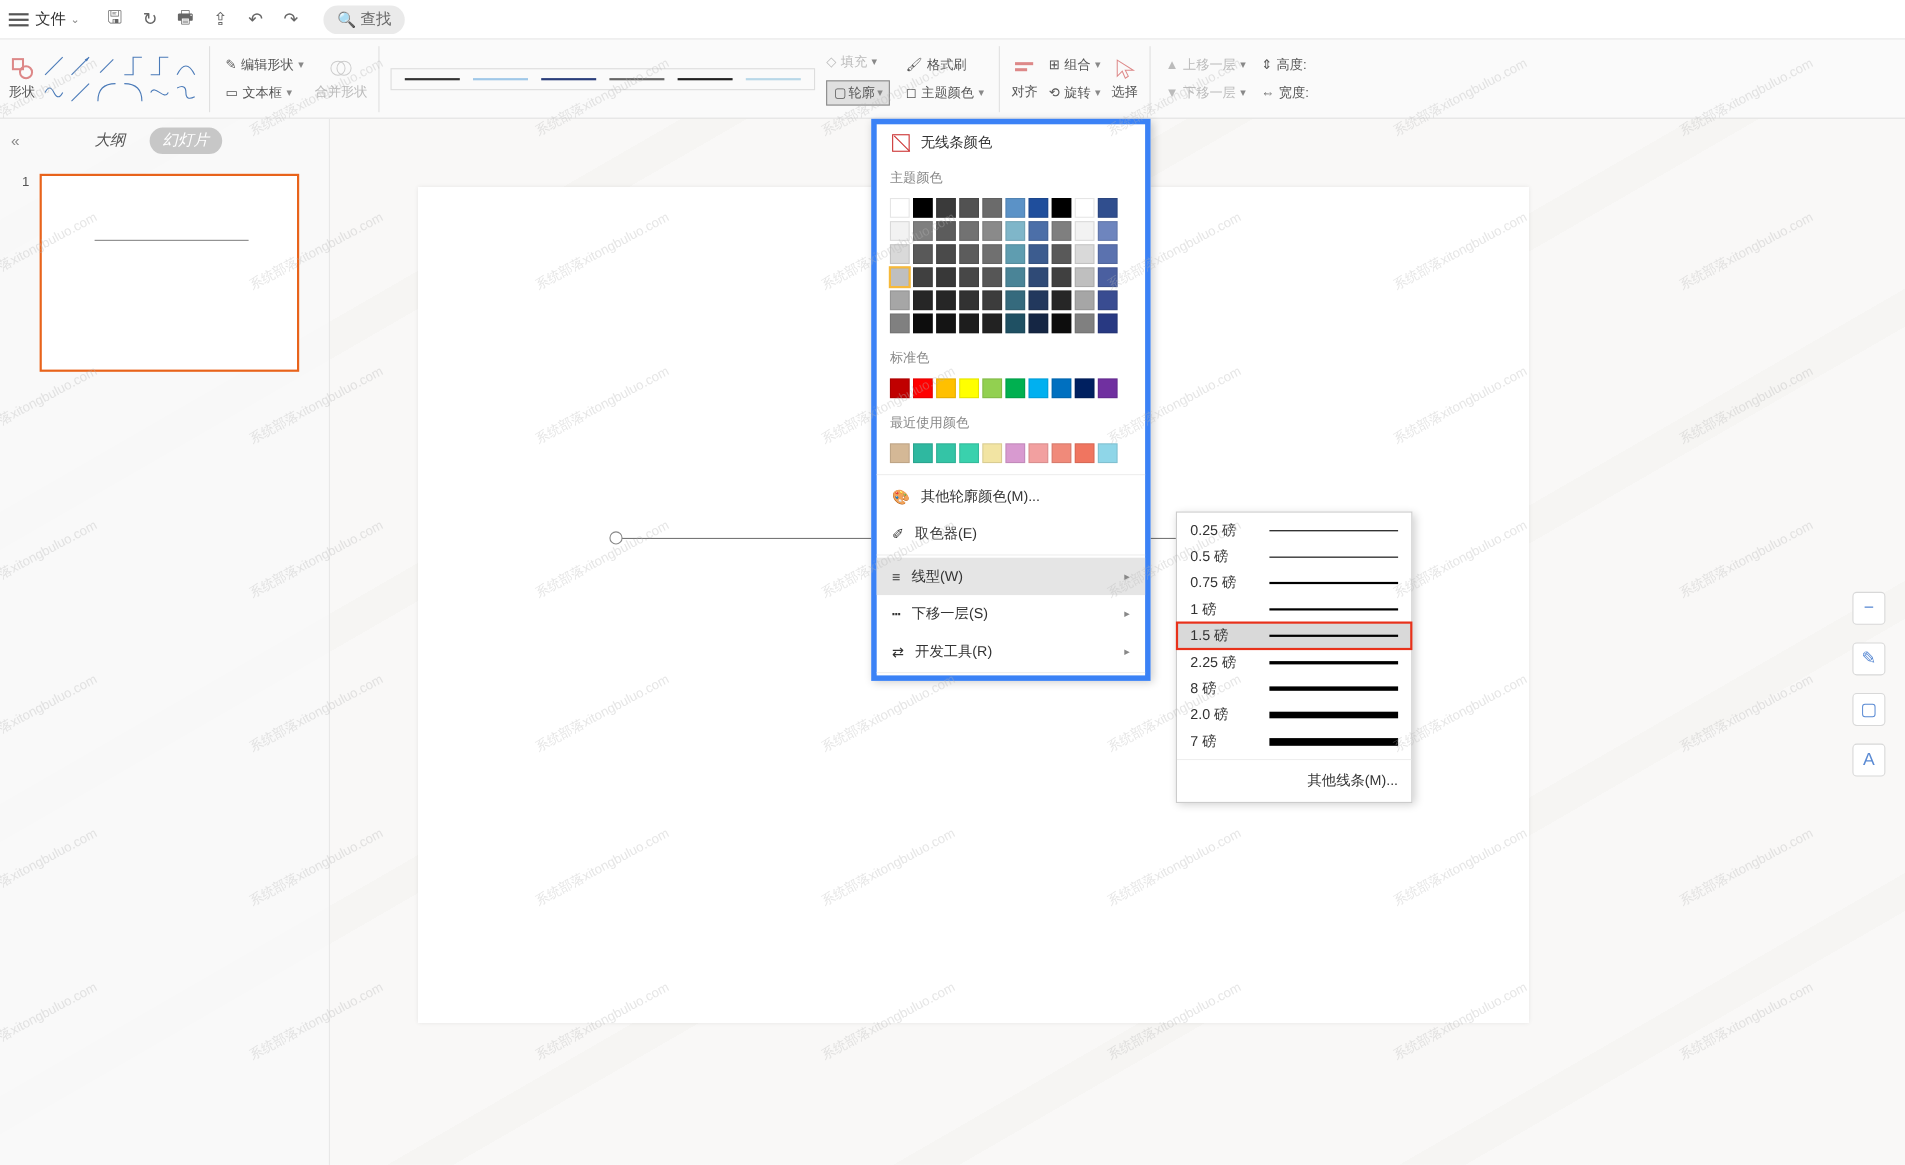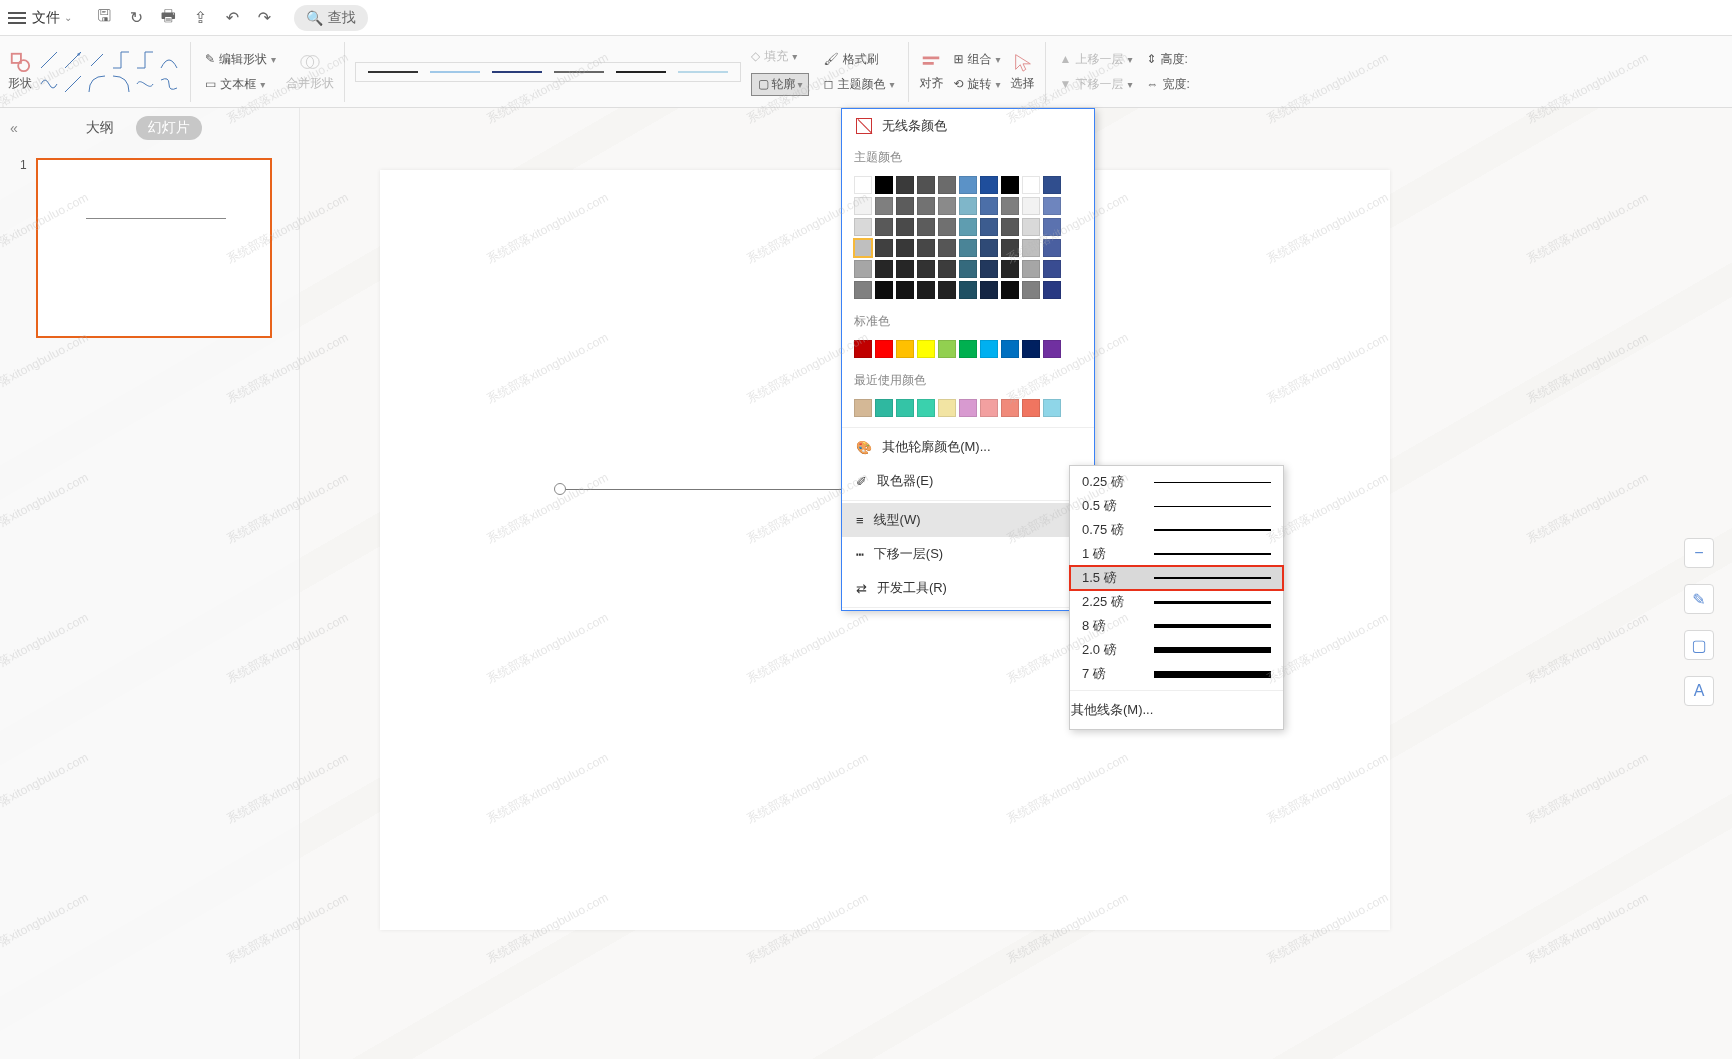--- a/index.html
+++ b/index.html
@@ -28,53 +28,53 @@
 .line-styles { display: flex; gap: 12px; border: 1px solid #ddd; padding: 8px 12px; }
 .line-style { width: 50px; height: 2px; }
 .sep { width: 1px; height: 60px; background: #e0e0e0; margin: 0 4px; }
 .outline-btn { background: #e0e0e0; border: 1px solid #888; padding: 2px 6px; display: flex; align-items: center; gap: 2px; }
 
 .main-area { display: flex; height: calc(100vh - 108px); background: repeating-linear-gradient(-30deg, #f9f8f7 0, #f9f8f7 200px, #f6f5f3 200px, #f6f5f3 230px); }
 .side-panel { width: 300px; background: rgba(250,250,250,0.7); border-right: 1px solid #e8e8e8; }
 .side-header { display: flex; align-items: center; padding: 8px 10px; gap: 16px; }
 .collapse-icon { color: #888; font-size: 14px; }
 .side-tabs { display: flex; gap: 10px; margin-left: 40px; align-items: center; }
-.side-tab { font-size: 14px; color: #555; padding: 3px 12px; }
+.side-tab { font-size: 14px; color: #555; padding: 3px 12px; font-style: italic; }
 .side-tab.active { background: #c7c7c7; color: #fff; border-radius: 14px; }
 .thumb-area { padding: 10px 20px; }
 .thumb-num { font-size: 12px; color: #555; display: inline-block; vertical-align: top; margin-right: 6px; }
 .thumb { display: inline-block; width: 236px; height: 180px; border: 2px solid #e8631b; background: #fff; position: relative; }
 .thumb-line { position: absolute; top: 58px; left: 48px; width: 140px; height: 1px; background: #888; }
 
 .canvas-wrap { flex: 1; position: relative; }
 .slide { position: absolute; left: 80px; top: 62px; width: 1010px; height: 760px; background: #fff; box-shadow: 0 0 4px rgba(0,0,0,0.08); }
 .line-shape { position: absolute; top: 319px; left: 180px; width: 622px; height: 1px; background: #777; }
 .handle { position: absolute; width: 12px; height: 12px; border: 1px solid #888; border-radius: 50%; background: #fff; top: -6px; }
 .handle.l { left: -6px; }
 .handle.r { right: -6px; }
 
-.dropdown { position: absolute; left: 841px; top: 108px; width: 254px; background: #fff; border: 1px solid #3b82f6; box-shadow: 2px 2px 8px rgba(0,0,0,0.2); font-size: 13px; }
+.dropdown { position: absolute; left: 792px; top: 108px; width: 254px; background: #fff; border: 5px solid #3b82f6; box-shadow: 2px 2px 8px rgba(0,0,0,0.2); font-size: 13px; }
 .dd-item { padding: 8px 14px; display: flex; align-items: center; gap: 10px; cursor: pointer; }
 .dd-item.hover { background: #e5e5e5; }
 .dd-section-title { padding: 6px 12px; color: #888; font-size: 12px; }
 .color-grid { display: grid; grid-template-columns: repeat(10, 18px); gap: 3px; padding: 4px 12px 8px; }
 .color-sw { width: 18px; height: 18px; border: 1px solid rgba(0,0,0,0.1); }
 .color-sw.sel { outline: 2px solid #f6b93a; outline-offset: -1px; }
 .color-row { display: flex; gap: 3px; padding: 4px 12px 8px; }
 .dd-divider { height: 1px; background: #eee; margin: 2px 0; }
 .dd-arrow { margin-left: auto; color: #888; font-size: 10px; }
 .no-line-icon { width: 16px; height: 16px; border: 1px solid #c33; position: relative; }
 .no-line-icon::after { content: ''; position: absolute; left: -2px; top: 7px; width: 20px; height: 1px; background: #c33; transform: rotate(45deg); }
 
 .submenu { position: absolute; left: 1069px; top: 465px; width: 215px; background: #fff; border: 1px solid #ccc; box-shadow: 2px 2px 8px rgba(0,0,0,0.2); font-size: 13px; padding: 4px 0; }
 .sm-item { display: flex; align-items: center; padding: 3px 12px; gap: 8px; justify-content: flex-end; }
 .sm-item .lbl { width: 56px; text-align: left; }
 .sm-line { flex: 1; background: #000; margin-left: 8px; }
 .sm-item.highlighted { background: #d9d9d9; outline: 2px solid #e8311a; outline-offset: -1px; }
-.sm-more { text-align: left; padding: 10px 1px 6px; border-top: 1px solid #eee; margin-top: 4px; }
+.sm-more { text-align: right; padding: 10px 12px 6px; border-top: 1px solid #eee; margin-top: 4px; }
 
 .side-toolbar { position: absolute; right: 18px; top: 430px; display: flex; flex-direction: column; gap: 16px; }
 .side-tool { width: 30px; height: 30px; border: 1px solid #d8d8d8; border-radius: 4px; display: flex; align-items: center; justify-content: center; background: #fff; color: #5b8bd4; font-size: 16px; }
 
 .watermark { position: absolute; color: rgba(180,180,180,0.35); font-size: 12px; transform: rotate(-28deg); pointer-events: none; }
 </style>
 </head>
 <body>
 
 <div class="top-bar">

